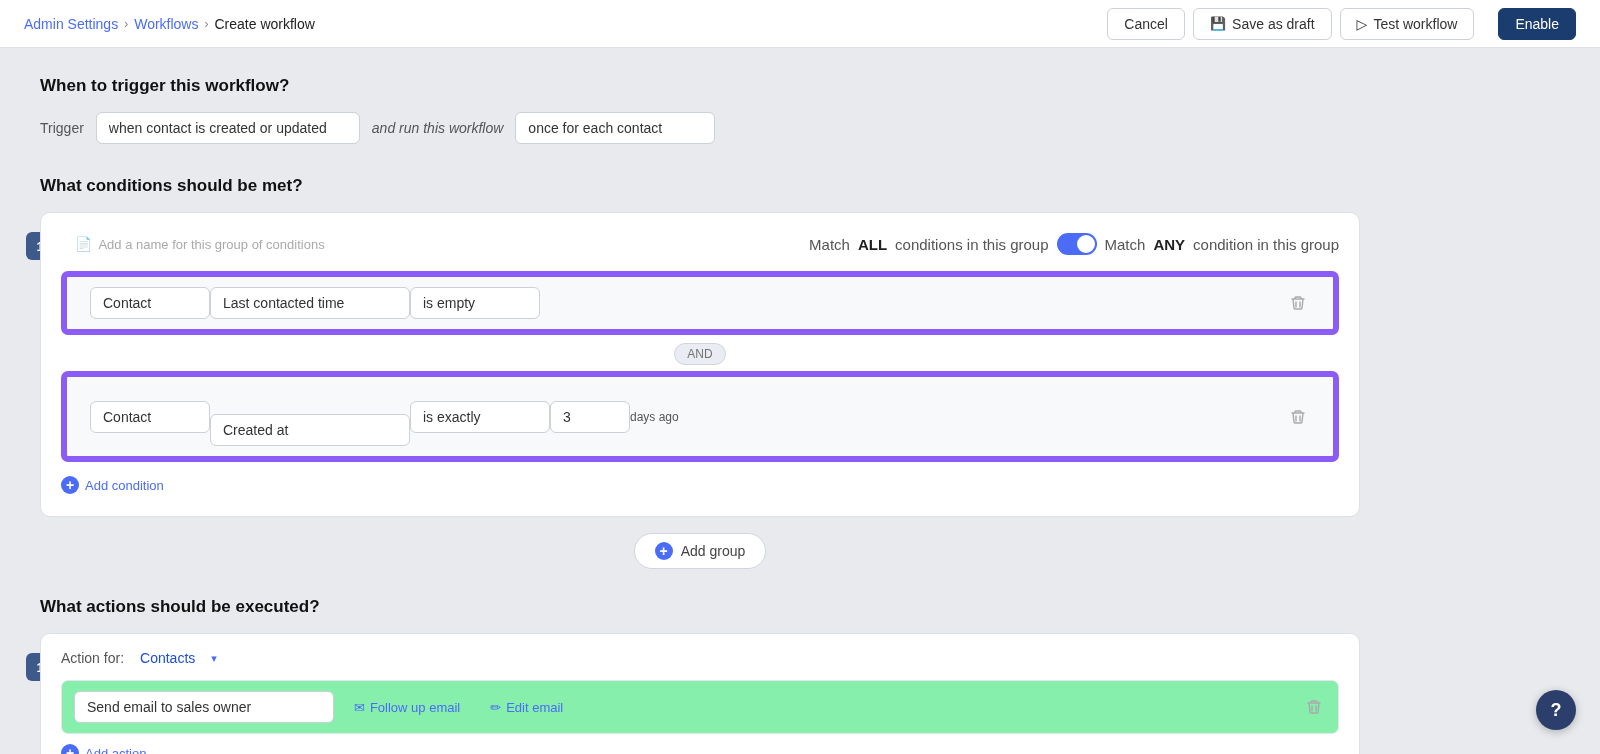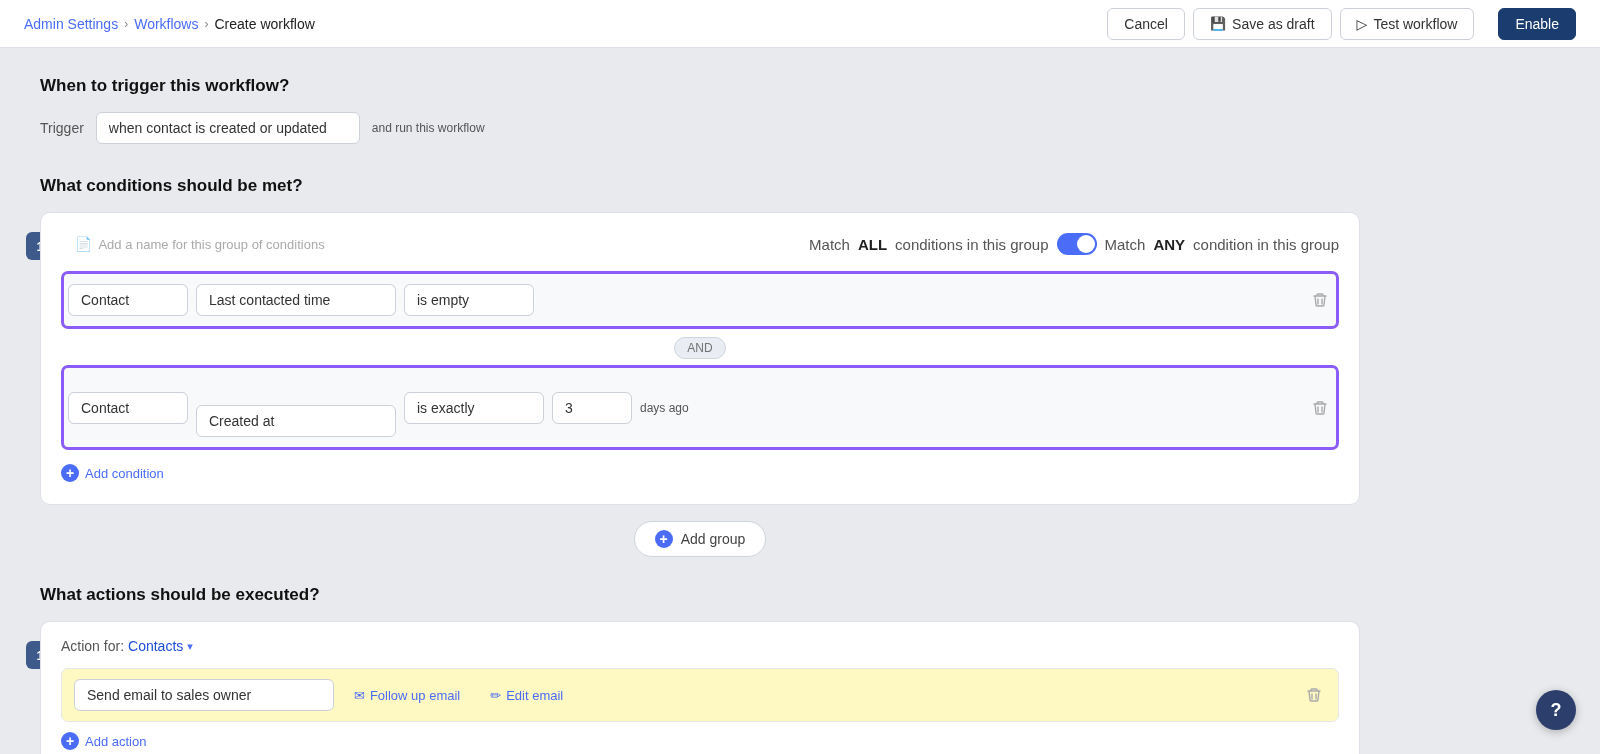--- a/index.html
+++ b/index.html
@@ -100,21 +100,22 @@
       border-radius: 6px;
       background: #fff;
       padding: 7px 32px 7px 12px;
       font-size: 14px;
       color: #333;
       cursor: pointer;
       min-width: 120px;
     }
     .connector-text {
       color: #555;
-      font-size: 12px;
+      font-size: 14px;
+      font-style: italic;
     }
 
     
     .conditions-section {
       margin-bottom: 28px;
     }
     .condition-group {
       background: #fff;
       border: 1px solid #dde1e7;
       border-radius: 10px;
@@ -178,24 +179,23 @@
       position: absolute;
       top: 2px;
       right: 2px;
       transition: right 0.2s;
     }
 
     
     .condition-row {
       display: flex;
       align-items: center;
-      gap: 8px;
-      padding: 10px 4px;
+      padding: 10px 23px;
       background: #f8f9fb;
-      border: 3px solid #8b5cf6;
+      border: 6px solid #8b5cf6;
       border-radius: 7px;
       margin-bottom: 8px;
     }
     .condition-row .select-ctrl {
       background: #fff;
     }
     .and-badge {
       display: flex;
       justify-content: center;
       margin: 6px 0;
@@ -285,37 +285,37 @@
     .action-group {
       background: #fff;
       border: 1px solid #dde1e7;
       border-radius: 10px;
       padding: 16px 20px;
       position: relative;
     }
     .action-header {
       display: flex;
       align-items: center;
-      gap: 4px;
+      gap: 16px;
       font-size: 14px;
       color: #555;
       margin-bottom: 14px;
       text-align: right;
     }
     .action-for-label { color: #555; }
     .action-for-value {
       color: #1d4ed8;
       font-weight: 500;
       cursor: pointer;
     }
     .action-row {
       display: flex;
       align-items: center;
       gap: 10px;
-      background: #fef9c3;
+      background: #86efac;
       border: 1px solid #e4e8ed;
       border-radius: 7px;
       padding: 10px 12px;
     }
     .link-btn {
       display: flex;
       align-items: center;
       gap: 5px;
       color: #4a6cf7;
       font-size: 13px;
@@ -388,20 +388,27 @@
     <div class="trigger-row">
       <span class="trigger-label">Trigger</span>
       <div class="select-wrap">
         <select class="select-ctrl">
           <option>when contact is created or updated</option>
           <option>when contact is created</option>
           <option>when contact is updated</option>
         </select>
       </div>
       <span class="connector-text">and run this workflow</span>
+      <div class="select-wrap">
+        <select class="select-ctrl" style="min-width:200px;">
+          <option>once for each contact</option>
+          <option>every time</option>
+          <option>once per day</option>
+        </select>
+      </div>
     </div>
   </div>
 
   <div class="conditions-section">
     <div class="section-title">What conditions should be met?</div>
 
     <div style="position:relative;">
       <div class="group-number">1</div>
       <div class="condition-group">
 

